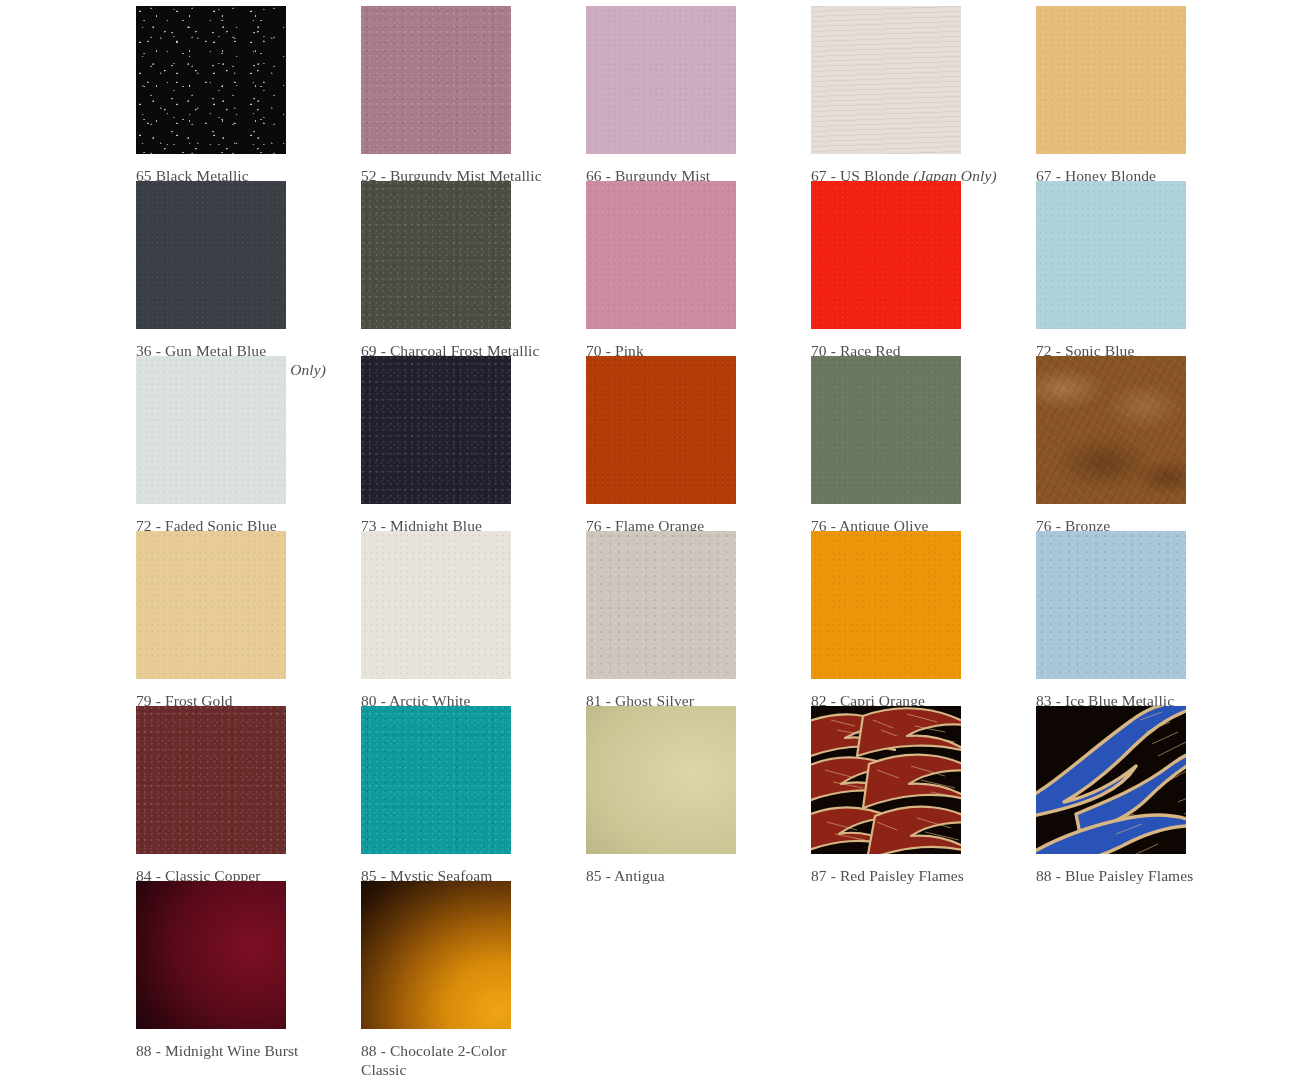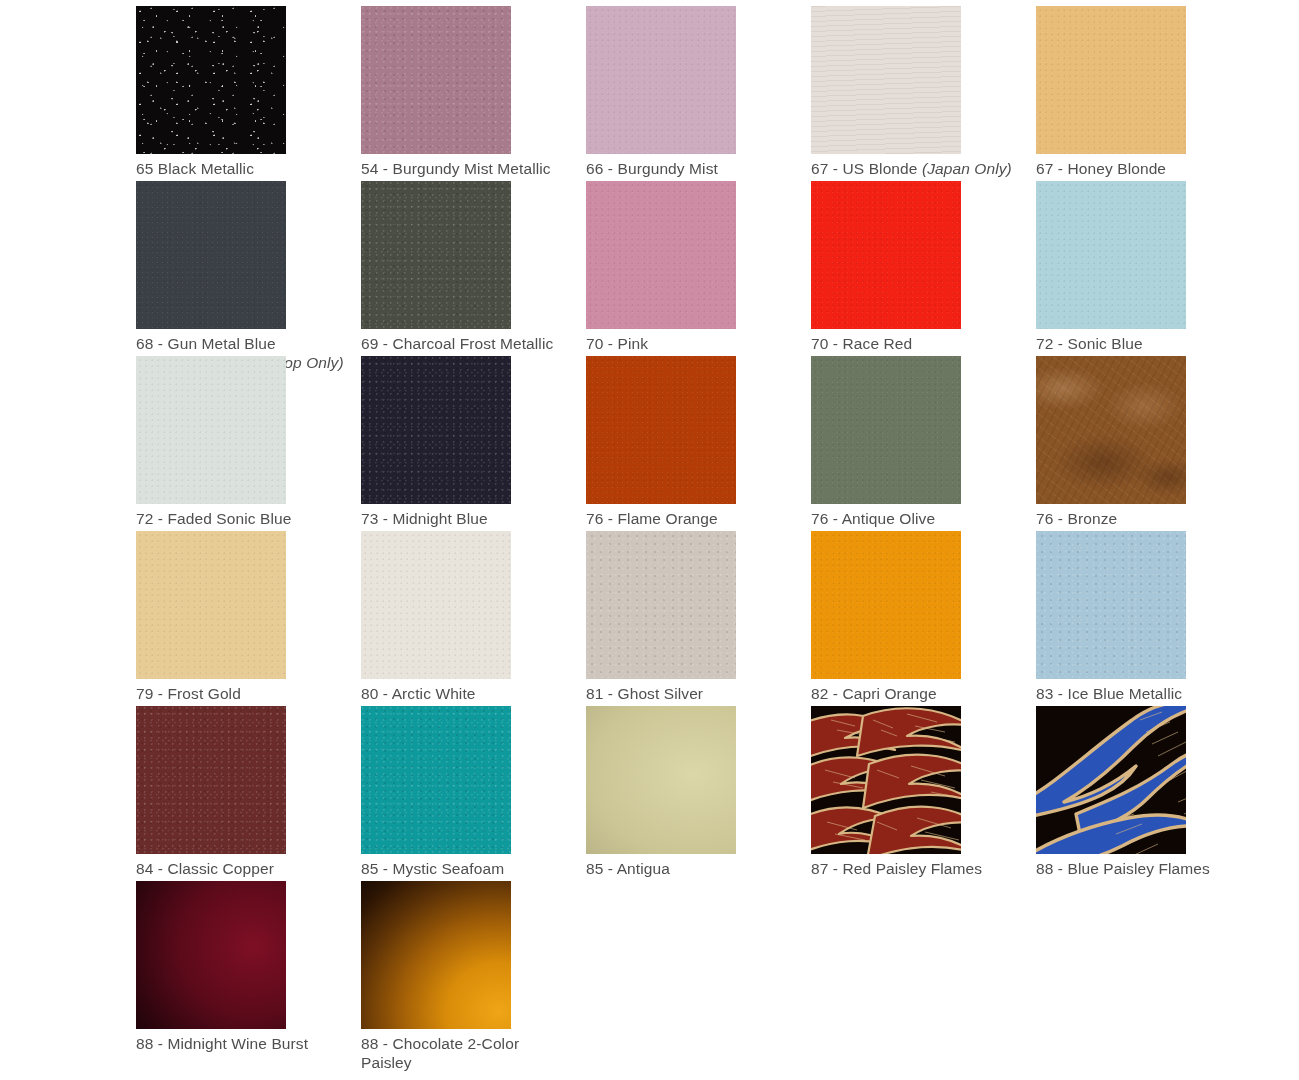--- a/index.html
+++ b/index.html
@@ -40,30 +40,31 @@
     width: 150px;
     height: 148px;
     display: block;
     position: relative;
     overflow: hidden;
     background-repeat: no-repeat;
     background-size: cover;
   }
 
   .swatch-label {
-    margin-top: 6px;
+    margin-top: 13px;
     font-size: 15.5px;
     line-height: 18.5px;
     letter-spacing: 0.1px;
     color: #4f4f4f;
-    font-family: Liberation Sans, sans-serif;
+    font-family: Liberation Serif, serif;
     white-space: nowrap;
   }
   .swatch-label .note {
     font-style: italic;
+    text-align: right;
   }
   .swatch-label .line2 {
     display: block;
     white-space: nowrap;
   }
   .swatch-label.wrap {
     white-space: normal;
     width: 190px;
   }
 
@@ -160,37 +161,37 @@
 </head>
 <body>
 
 <div id="swatch-grid">
     <div class="swatch-cell">
       <div class="swatch-chip tex-sparkle" style="background:#0b0909;"></div>
       <div class="swatch-label"><span>65 Black Metallic</span></div>
     </div>
     <div class="swatch-cell">
       <div class="swatch-chip tex-metallic" style="background:#a87b8c;"></div>
-      <div class="swatch-label"><span>54 - Burgundy Mist Metallic</span></div>
+      <div class="swatch-label"><span>52 - Burgundy Mist Metallic</span></div>
     </div>
     <div class="swatch-cell">
       <div class="swatch-chip tex-fine" style="background:#ceacbf;"></div>
       <div class="swatch-label"><span>66 - Burgundy Mist</span></div>
     </div>
     <div class="swatch-cell">
       <div class="swatch-chip tex-woodgrain" style="background:#e5ded8;"></div>
       <div class="swatch-label"><span>67 - US Blonde </span><span class="note">(Japan Only)</span></div>
     </div>
     <div class="swatch-cell">
       <div class="swatch-chip tex-fine" style="background:#e8bc79;"></div>
       <div class="swatch-label"><span>67 - Honey Blonde</span></div>
     </div>
     <div class="swatch-cell">
       <div class="swatch-chip tex-fine" style="background:#3b4046;"></div>
-      <div class="swatch-label wrap"><span>68 - Gun Metal Blue</span><span class="line2 note">(Japan or Custom Shop Only)</span></div>
+      <div class="swatch-label wrap"><span>36 - Gun Metal Blue</span><span class="line2 note">(Japan or Custom Shop Only)</span></div>
     </div>
     <div class="swatch-cell">
       <div class="swatch-chip tex-metallic" style="background:#4a4d43;"></div>
       <div class="swatch-label"><span>69 - Charcoal Frost Metallic</span></div>
     </div>
     <div class="swatch-cell">
       <div class="swatch-chip tex-fine" style="background:#cd8ba4;"></div>
       <div class="swatch-label"><span>70 - Pink</span></div>
     </div>
     <div class="swatch-cell">
@@ -286,15 +287,15 @@
         </svg>
       </div>
       <div class="swatch-label"><span>88 - Blue Paisley Flames</span></div>
     </div>
     <div class="swatch-cell">
       <div class="swatch-chip" style="background:#6b0b20;background-image:radial-gradient(ellipse 120% 115% at 78% 44%, #7e0f24 0%, #5a0a1a 42%, #2c050d 72%, #0a0306 100%);"></div>
       <div class="swatch-label"><span>88 - Midnight Wine Burst</span></div>
     </div>
     <div class="swatch-cell">
       <div class="swatch-chip" style="background:#d6920a;background-image:radial-gradient(ellipse 135% 125% at 92% 88%, #efa516 0%, #d98c09 26%, #a25f07 48%, #5e3306 70%, #2b1403 88%, #150a02 100%);"></div>
-      <div class="swatch-label wrap"><span>88 - Chocolate 2-Color </span><span class="line2">Paisley</span></div>
+      <div class="swatch-label wrap"><span>88 - Chocolate 2-Color </span><span class="line2">Classic</span></div>
     </div>
   </div>
 
 </body></html>

